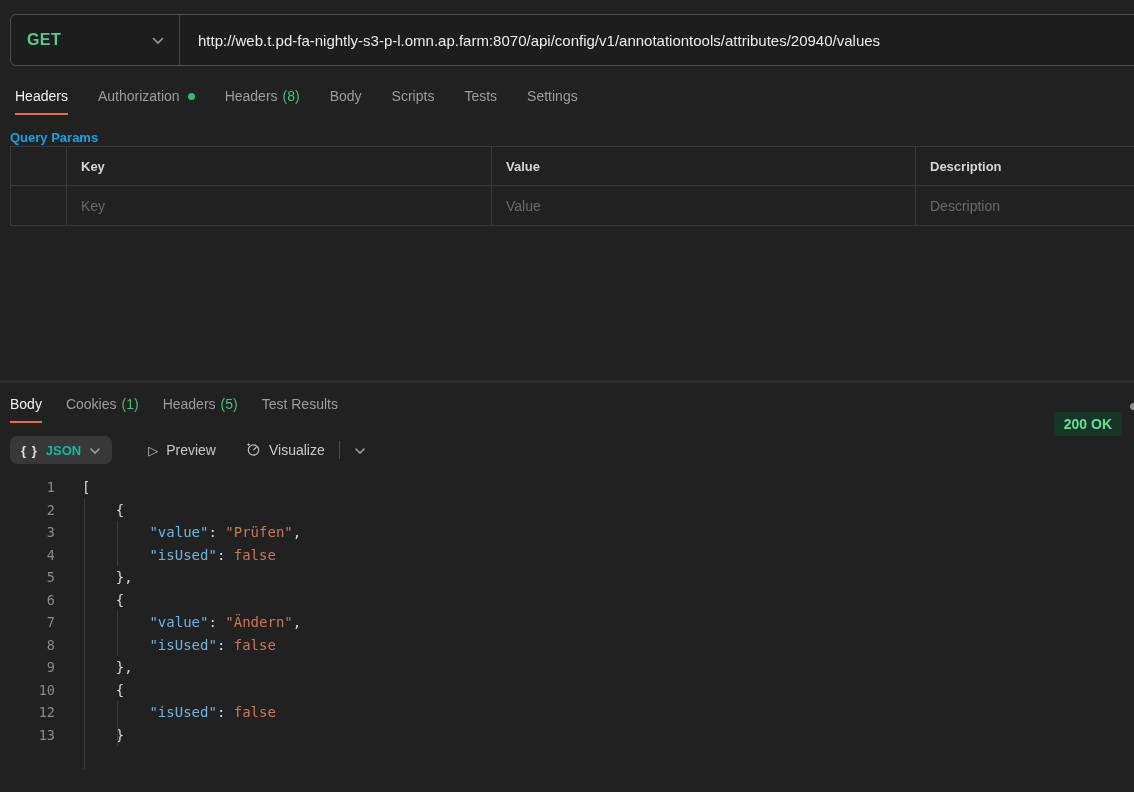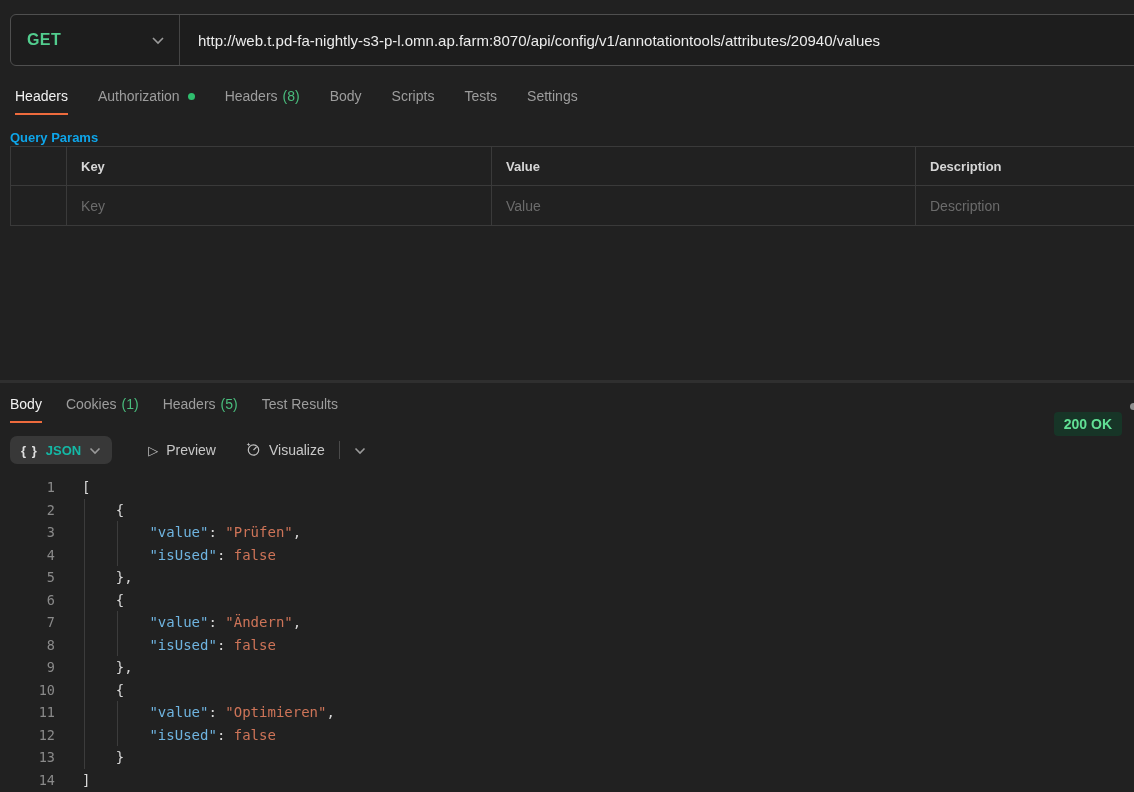--- a/index.html
+++ b/index.html
@@ -223,29 +223,21 @@
       </div>
       <div class="code-line">
         <span class="ln">9</span>
         <span class="lc"><span class="tk-p">    },</span></span>
       </div>
       <div class="code-line">
         <span class="ln">10</span>
         <span class="lc"><span class="tk-p">    {</span></span>
       </div>
       <div class="code-line">
-        <span class="ln">11</span>
-        <span class="lc"><span class="tk-p">        </span><span class="tk-k">"value"</span><span class="tk-p">: </span><span class="tk-s">"Optimieren"</span><span class="tk-p">,</span></span>
-      </div>
-      <div class="code-line">
         <span class="ln">12</span>
         <span class="lc"><span class="tk-p">        </span><span class="tk-k">"isUsed"</span><span class="tk-p">: </span><span class="tk-b">false</span></span>
       </div>
       <div class="code-line">
         <span class="ln">13</span>
         <span class="lc"><span class="tk-p">    }</span></span>
       </div>
-      <div class="code-line">
-        <span class="ln">14</span>
-        <span class="lc"><span class="tk-p">]</span></span>
-      </div>
     </div>
 </div>
 
 </body></html>

